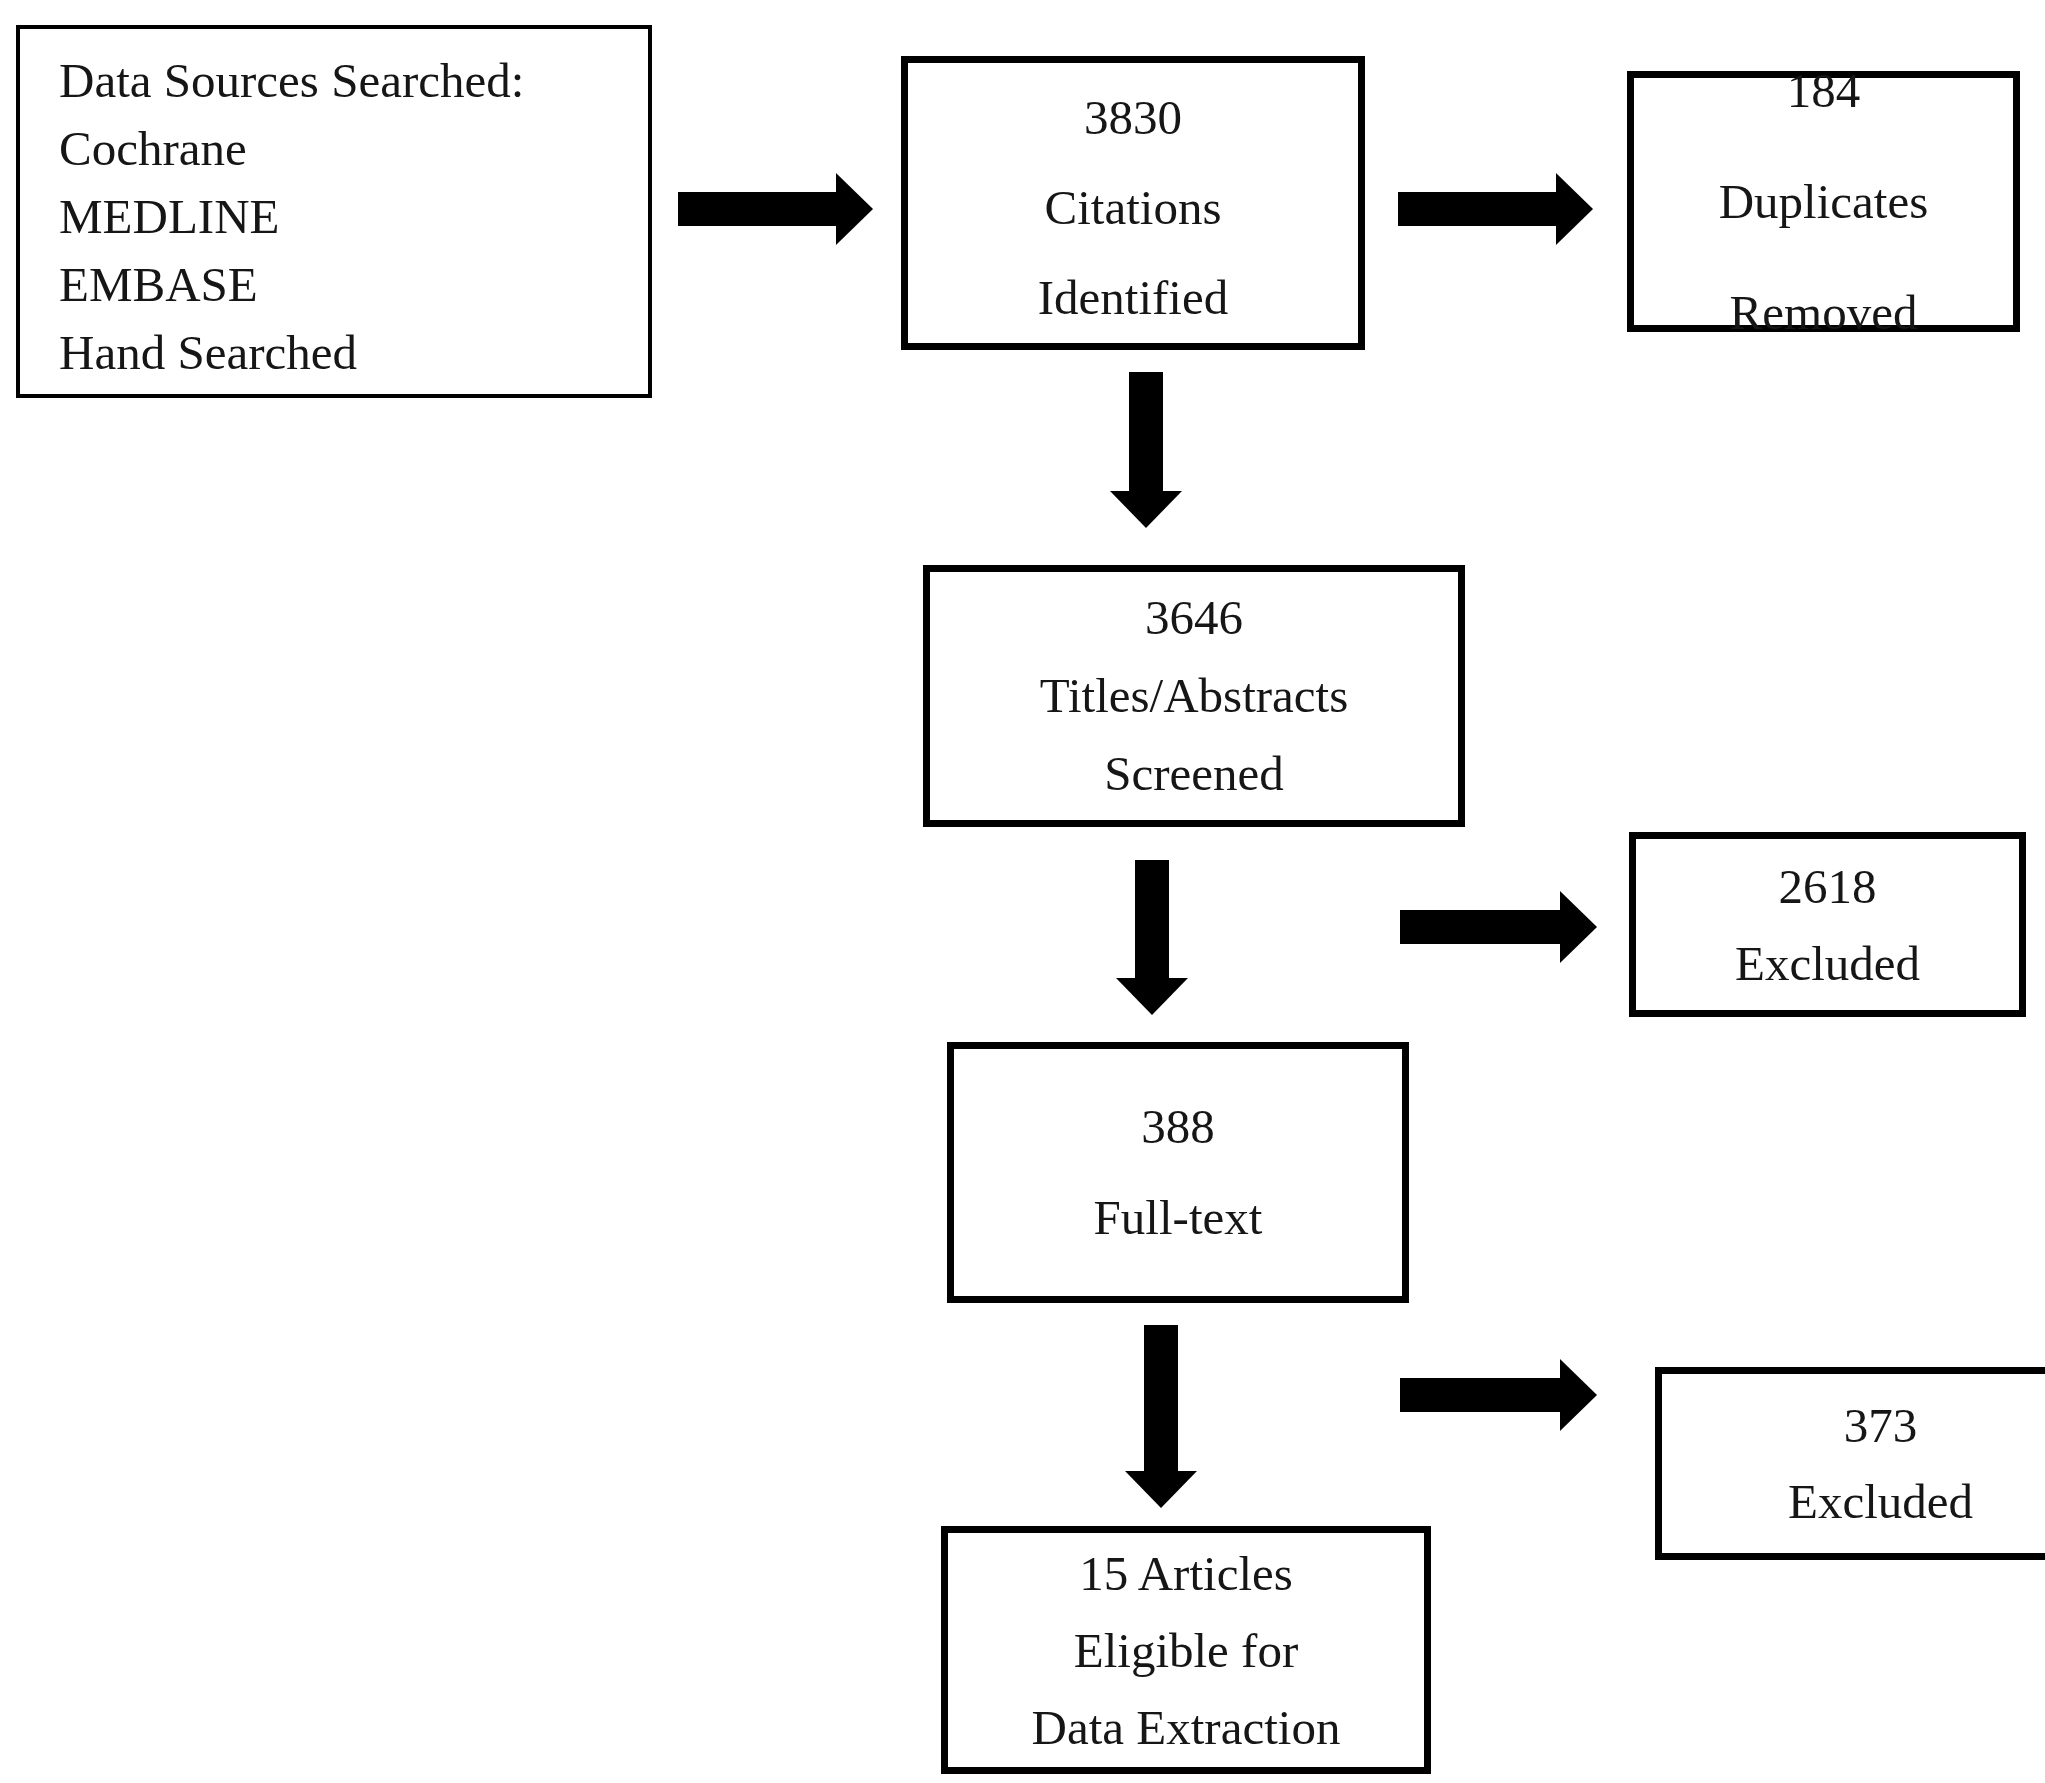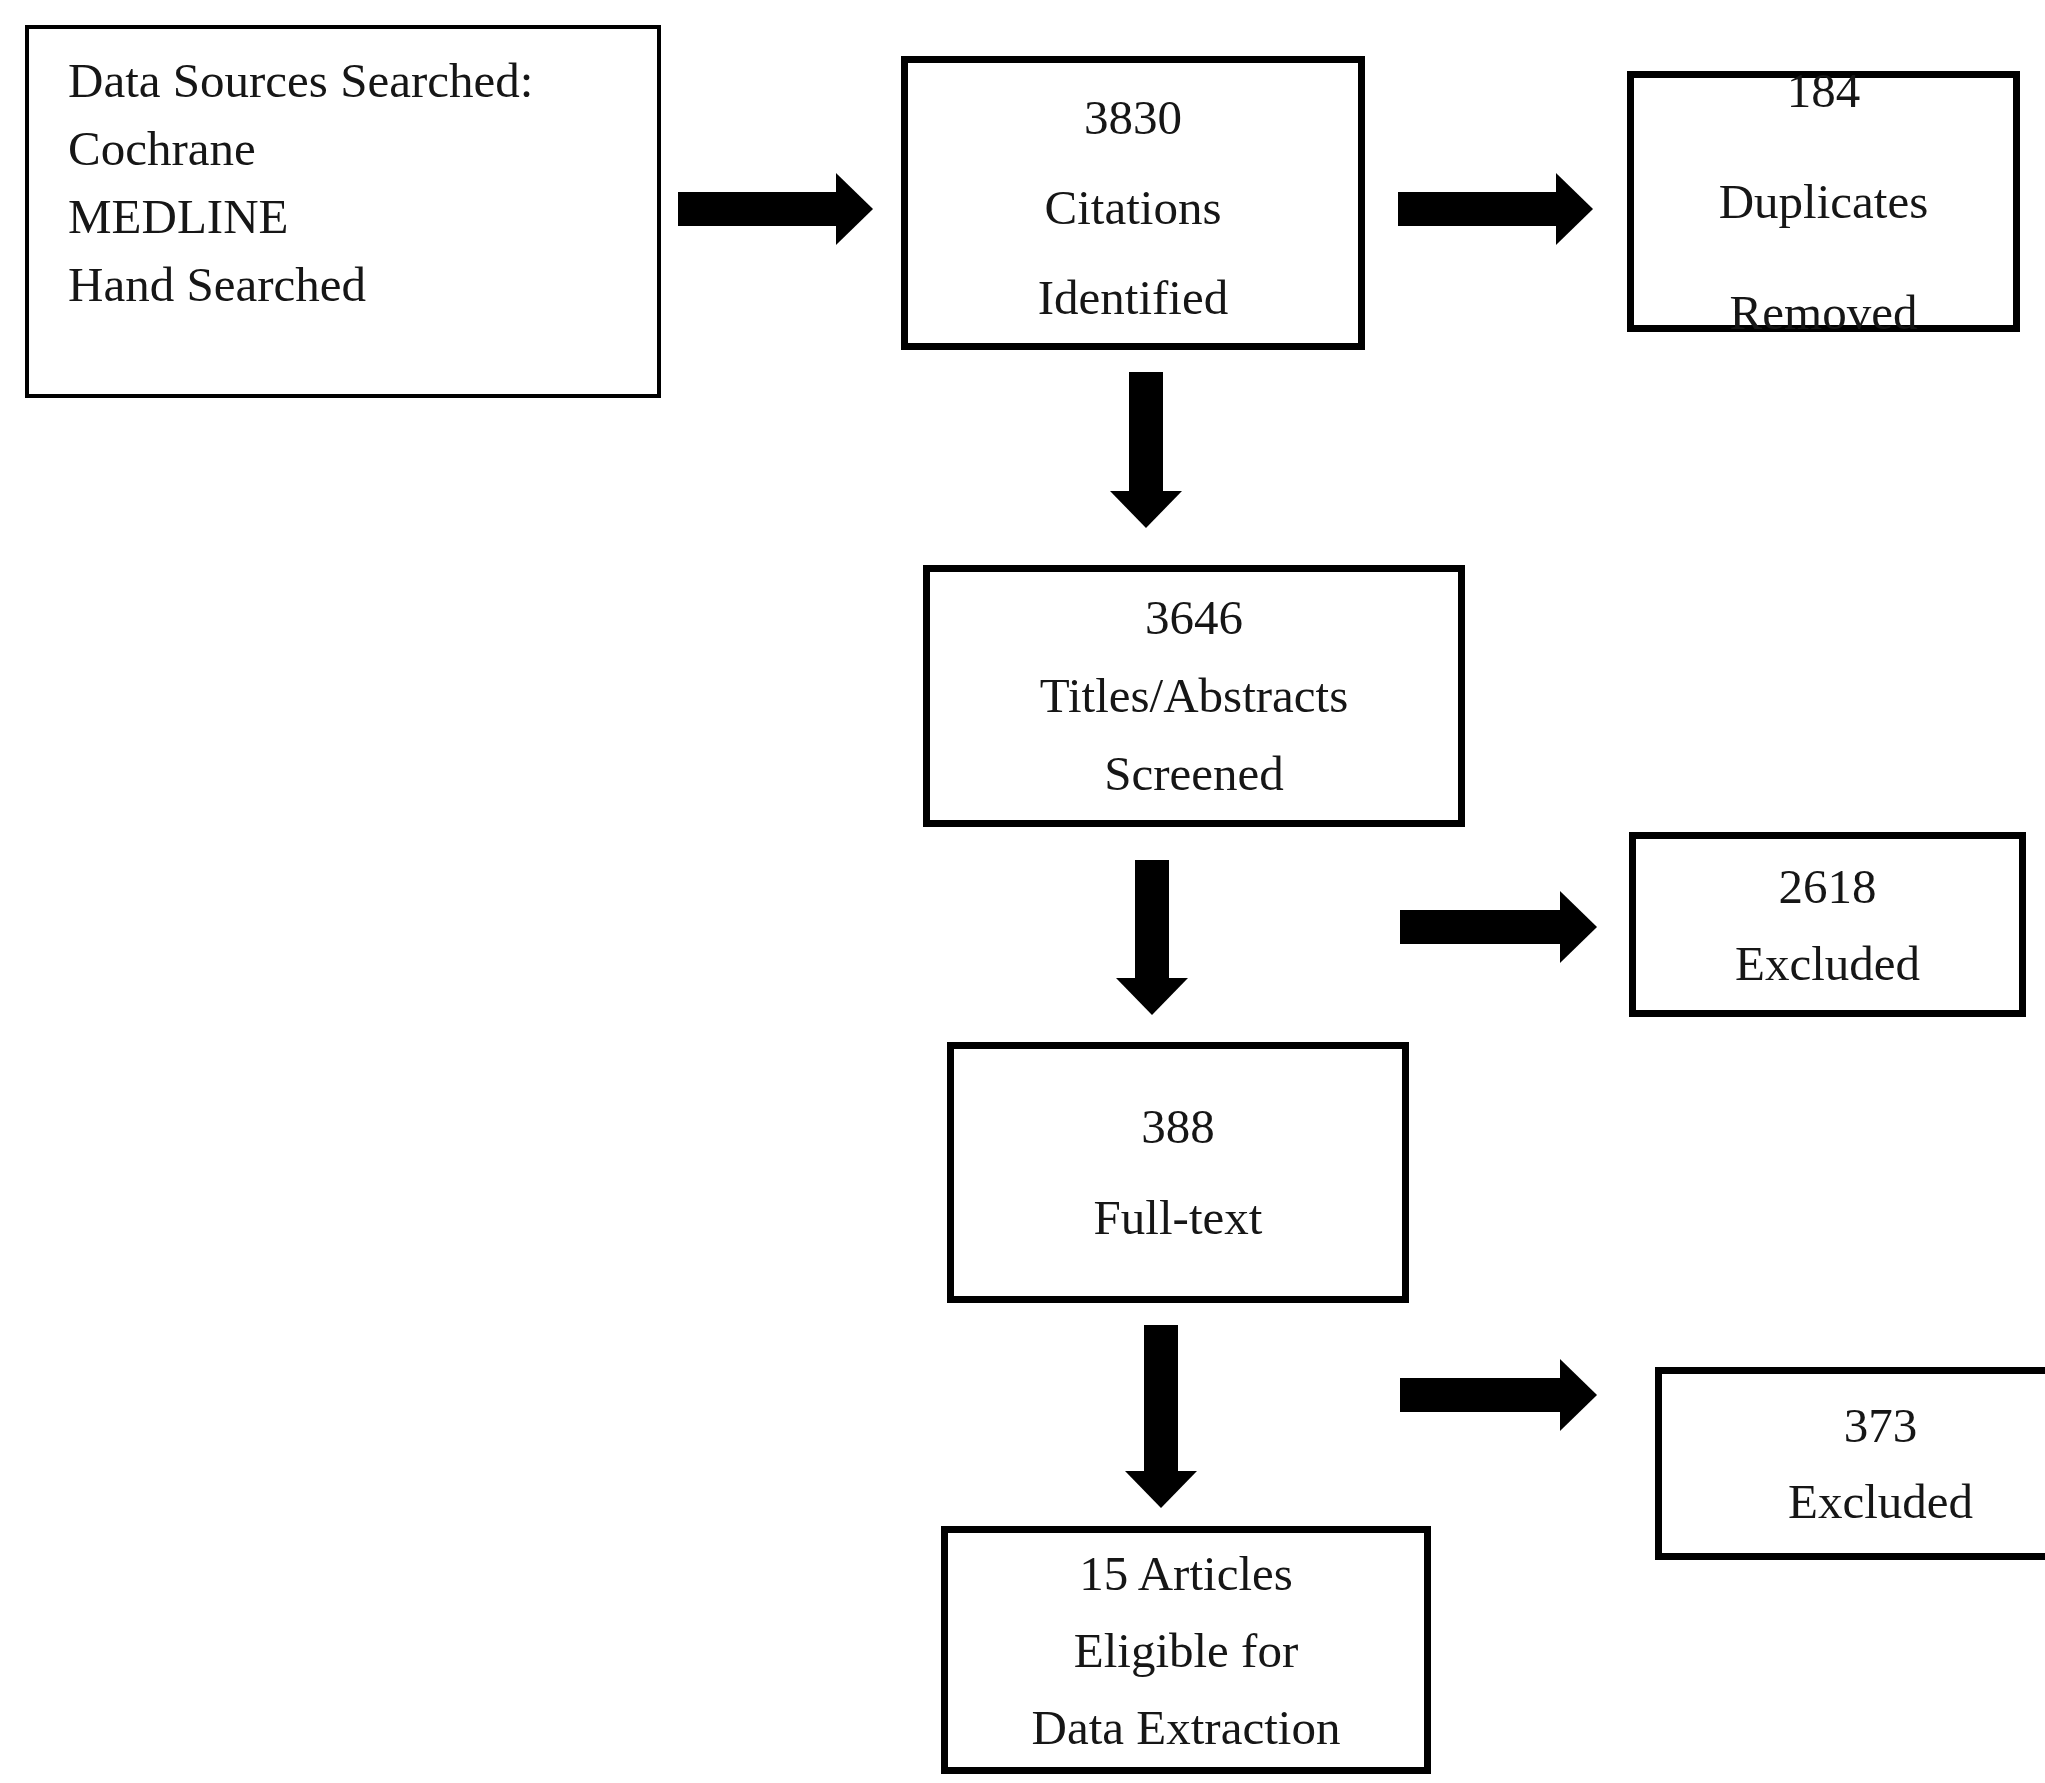--- a/index.html
+++ b/index.html
@@ -26,21 +26,21 @@
     display: flex;
     flex-direction: column;
     justify-content: center;
     text-align: center;
     font-size: 49px;
   }
   .box .line { width: 100%; white-space: nowrap; }
 
   
   .box-data-sources {
-    left: 25px; top: 25px; width: 636px; height: 373px;
+    left: 16px; top: 25px; width: 636px; height: 373px;
     border-width: 4.4px;
     text-align: left;
     justify-content: flex-start;
     padding: 17.7px 12.7px 0 39px;
     line-height: 68px;
   }
   .box-citations      { left: 901px; top: 56px;   width: 464px; height: 294px; line-height: 90px; justify-content: flex-end; }
   .box-duplicates     { left: 1627px; top: 71px;  width: 393px; height: 261px; line-height: 82px; gap: 29px; }
   .box-screened       { left: 923px; top: 565px;  width: 542px; height: 262px; line-height: 78px; }
   .box-excluded-1     { left: 1629px; top: 832px; width: 397px; height: 185px; line-height: 77px; }
@@ -80,20 +80,21 @@
 </style>
 </head>
 <body>
 
 <div class="canvas">
 
   <div class="box box-data-sources">
     <div class="line">Data Sources Searched:</div>
     <div class="line">Cochrane</div>
     <div class="line">MEDLINE</div>
+    <div class="line">EMBASE</div>
     <div class="line">Hand Searched</div>
   </div>
 
   <div class="box box-citations">
     <div class="line">3830</div>
     <div class="line">Citations</div>
     <div class="line">Identified</div>
   </div>
 
   <div class="box box-duplicates">

